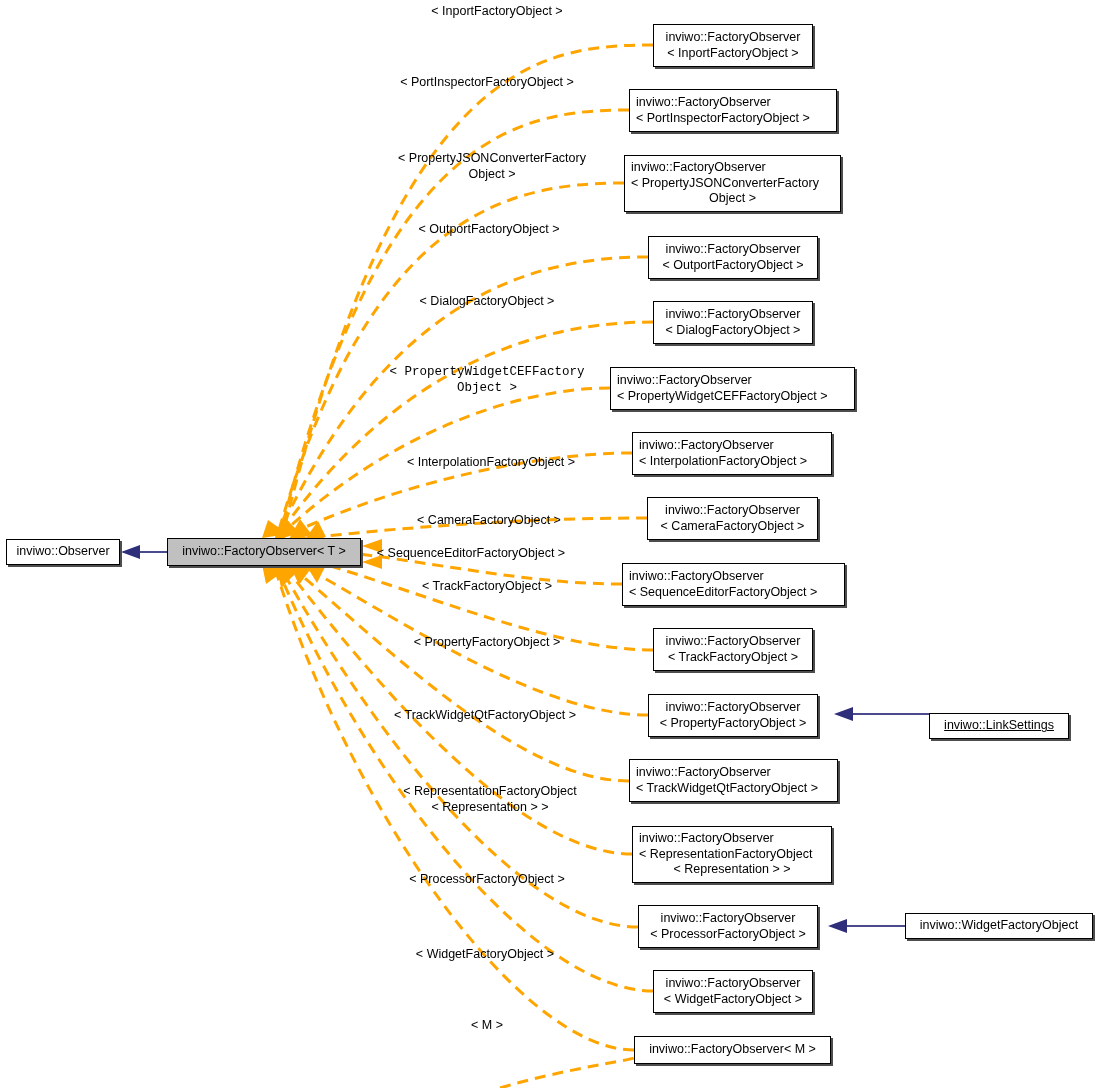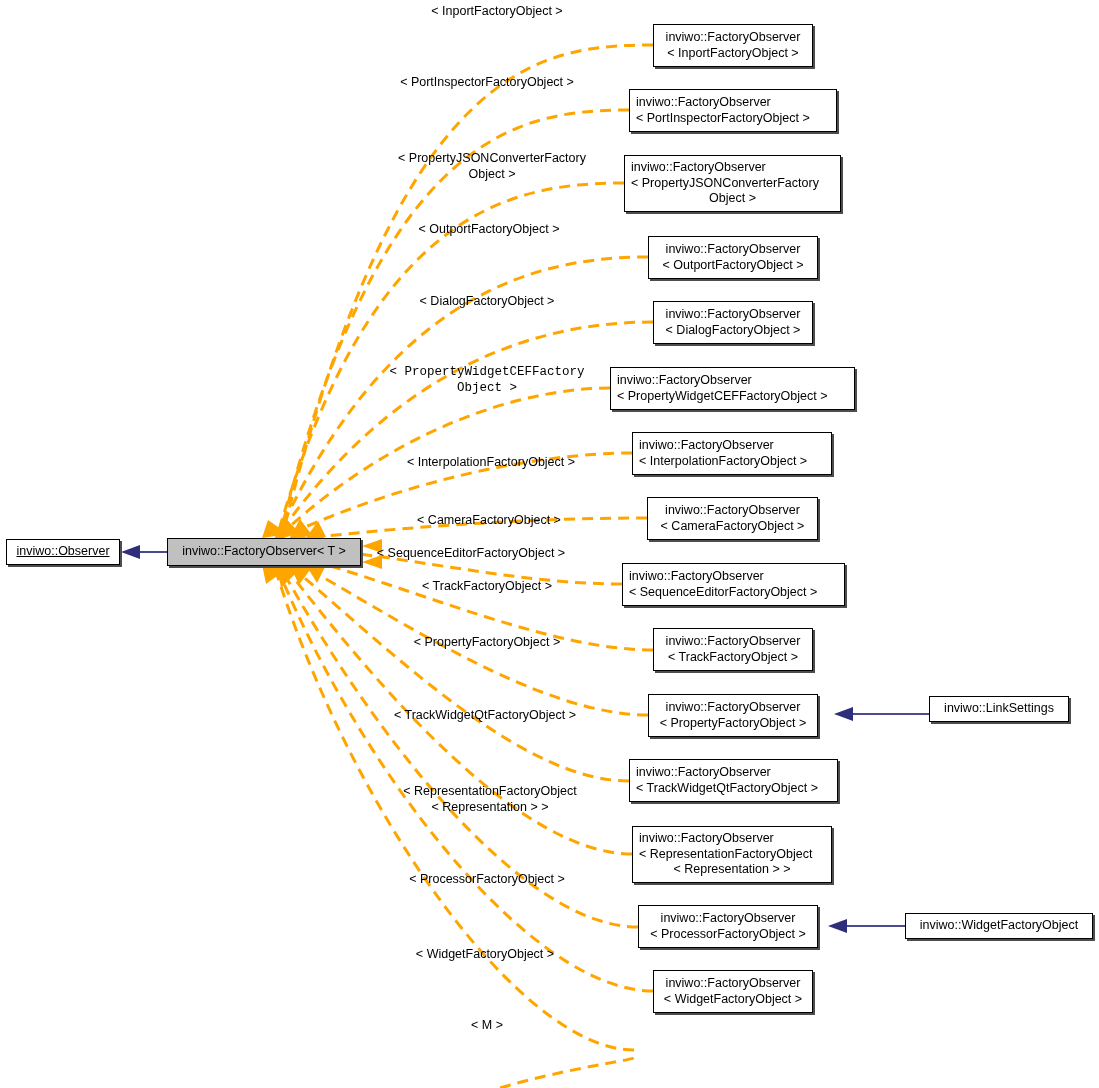--- a/index.html
+++ b/index.html
@@ -127,21 +127,21 @@
       <polygon points="266,584 262,564 288,568"></polygon>
       <polygon points="281,588 276,562 300,569"></polygon>
       <polygon points="299,585 288,561 312,567"></polygon>
       <polygon points="317,583 303,560 326,565"></polygon>
 
       <polygon points="382,539 362,546 382,553"></polygon>
       <polygon points="382,555 362,562 382,569"></polygon>
     </g>
   </svg>
 
-  <div class="node plain" style="left:6px; top:539px; width:114px; height:26px;text-decoration:underline;">
+  <div class="node plain" style="left:6px; top:539px; width:114px; height:26px;">
     <span class="ln">inviwo::Observer</span>
   </div>
 
   <div class="node root" style="left:167px; top:538px; width:194px; height:28px;">
     <span class="ln">inviwo::FactoryObserver&lt; T &gt;</span>
   </div>
 
   <div class="node plain" style="left:653px; top:24px; width:160px; height:43px;">
     <span class="ln">inviwo::FactoryObserver</span>
     <span class="ln">&lt; InportFactoryObject &gt;</span>
@@ -212,22 +212,25 @@
   <div class="node plain" style="left:638px; top:905px; width:180px; height:43px;">
     <span class="ln">inviwo::FactoryObserver</span>
     <span class="ln">&lt; ProcessorFactoryObject &gt;</span>
   </div>
 
   <div class="node plain" style="left:653px; top:970px; width:160px; height:43px;">
     <span class="ln">inviwo::FactoryObserver</span>
     <span class="ln">&lt; WidgetFactoryObject &gt;</span>
   </div>
 
-
-  <div class="node plain" style="left:929px; top:696px; width:140px; height:26px;">
+  <div class="node plain" style="left:634px; top:1036px; width:197px; height:28px;">
+    <span class="ln">inviwo::FactoryObserver&lt; M &gt;</span>
+  </div>
+
+  <div class="node plain" style="left:929px; top:713px; width:140px; height:26px;text-decoration:underline;">
     <span class="ln">inviwo::LinkSettings</span>
   </div>
 
   <div class="node plain" style="left:905px; top:913px; width:188px; height:26px;">
     <span class="ln">inviwo::WidgetFactoryObject</span>
   </div>
 
   <div class="elabel" style="left:497px; top:4px;">
     <span class="ln">&lt; InportFactoryObject &gt;</span>
   </div>

